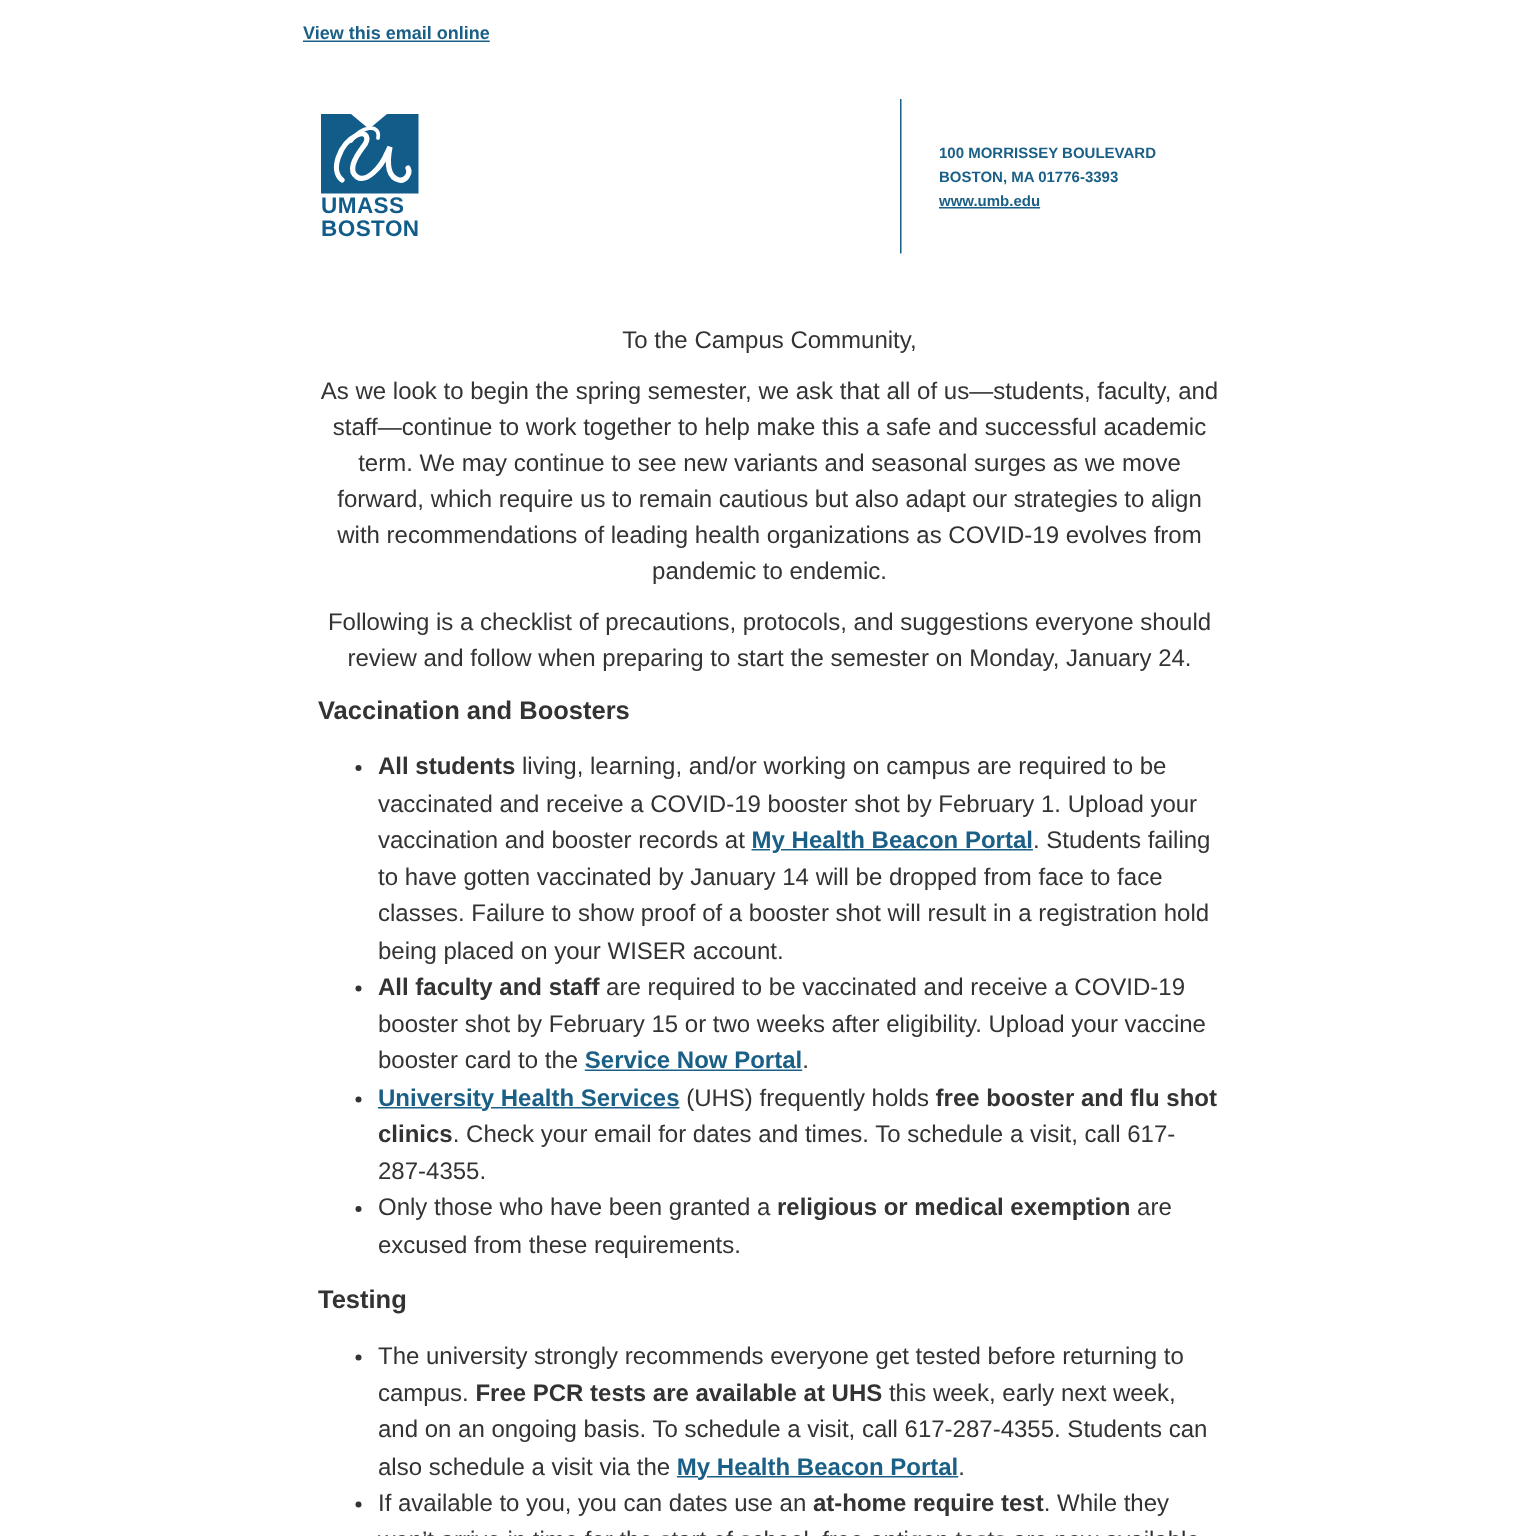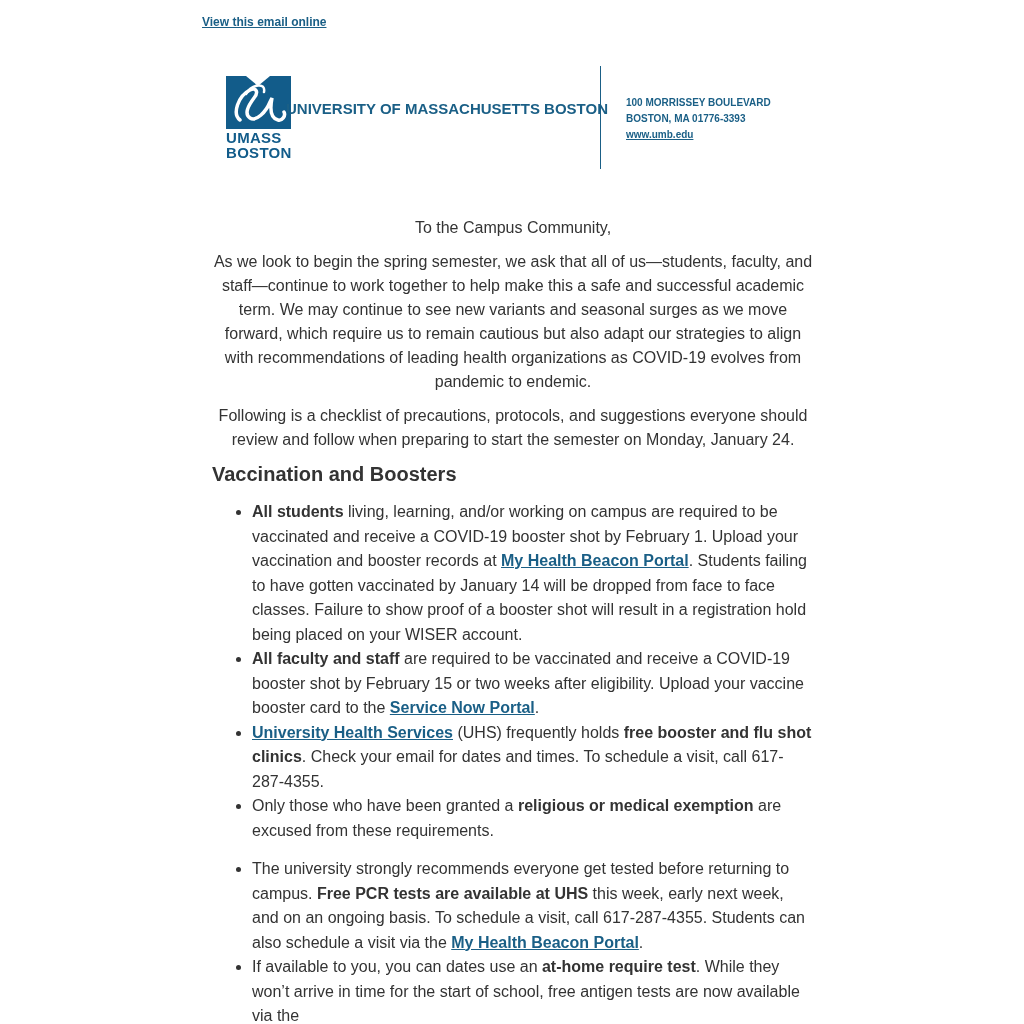--- a/index.html
+++ b/index.html
@@ -1,29 +1,29 @@
 <!DOCTYPE html>
 <html><head>
   <meta charset="utf-8">
   <style>
     html, body { margin: 0; padding: 0; background: #ffffff; }
     body { width: 1024px; height: 1024px; overflow: hidden; position: relative; font-family: "Liberation Sans", sans-serif; color: #333333; }
     .view-online { position: absolute; left: 202px; top: 15px; font-size: 12px; font-weight: bold; color: #1a5f86; text-decoration: underline; }
     .header { position: absolute; left: 210px; top: 66px; width: 600px; height: 104px; }
-    .logo { position: absolute; left: 16px; top: 10px; width: 65px; height: 84px; padding-left: 48px; }
+    .logo { position: absolute; left: 4px; top: 10px; width: 65px; height: 84px; padding-left: 48px; }
     .logo-box { position: absolute; left: 0; top: 0; width: 65px; height: 53px; background: #125c8a; overflow: hidden; }
     .logo-notch { position: absolute; left: 20px; top: 0; width: 0; height: 0; border-left: 12px solid transparent; border-right: 12px solid transparent; border-top: 10px solid #ffffff; }
     .logo-text { position: absolute; left: 0; top: 54px; font-size: 15px; font-weight: bold; color: #125c8a; line-height: 15px; letter-spacing: 0.3px; }
     .univ-name { position: absolute; left: 76px; top: 34px; font-size: 15px; font-weight: bold; color: #1a5f86; white-space: nowrap; }
     .divider { position: absolute; left: 390px; top: 0; width: 1px; height: 103px; background: #1a5f86; }
     .address { position: absolute; left: 416px; top: 29px; font-size: 10px; font-weight: bold; color: #1a5f86; line-height: 16px; }
     .address .web { text-decoration: underline; }
     .content { position: absolute; left: 212px; top: 216px; width: 602px; font-size: 16px; line-height: 24px; color: #333333; }
     .content p { margin: 0 0 10px 0; text-align: center; }
-    .content h3 { margin: 0 0 10px 0; font-size: 20px; font-weight: bold; line-height: 24px; }
+    .content h3 { margin: 0 0 10px 0; font-size: 17px; font-weight: bold; line-height: 24px; }
     .content ul { margin: 0 0 12px 0; padding-left: 40px; }
     .content li { line-height: 24.5px; margin: 0; }
     .content a { color: #1a5f86; font-weight: bold; text-decoration: underline; }
     .content b { font-weight: bold; color: #333; }
     .list1 { margin-top: 14px !important; }
     .list2 { margin-top: 14px !important; }
   </style>
 </head>
 <body>
 
@@ -36,21 +36,20 @@
       <svg width="65" height="53" viewBox="0 0 65 53" style="position:absolute;left:0;top:0;">
         <path d="M14 44 C 6 38, 12 20, 24 14 C 30 11, 33 16, 28 22 C 22 30, 18 38, 24 42 C 30 46, 40 36, 44 26 L 46 22 C 44 32, 44 42, 52 44 C 56 45, 60 40, 58 36" fill="none" stroke="#ffffff" stroke-width="3.5" stroke-linecap="round"></path>
         <path d="M20 18 C 26 8, 40 6, 38 16" fill="none" stroke="#ffffff" stroke-width="2.5" stroke-linecap="round"></path>
       </svg>
     </div>
     <div class="logo-text">
       <div>UMASS</div>
       <div>BOSTON</div>
     </div>
   </div>
-  <div class="univ-name">UNIVERSITY OF MASSACHUSETTS BOSTON</div>
   <div class="divider"></div>
   <div class="address">
     <div>100 MORRISSEY BOULEVARD</div>
     <div>BOSTON, MA 01776-3393</div>
     <div class="web">www.umb.edu</div>
   </div>
 </div>
 
 <div class="content">
   <p>To the Campus Community,</p>
@@ -58,17 +57,18 @@
   <p>Following is a checklist of precautions, protocols, and suggestions everyone should review and follow when preparing to start the semester on Monday, January 24.</p>
 
   <h3>Vaccination and Boosters</h3>
   <ul class="list1">
     <li><b>All students</b><span> living, learning, and/or working on campus are required to be vaccinated and receive a COVID-19 booster shot by February 1. Upload your vaccination and booster records at </span><a>My Health Beacon Portal</a><span>. Students failing to have gotten vaccinated by January 14 will be dropped from face to face classes. Failure to show proof of a booster shot will result in a registration hold being placed on your WISER account.</span></li>
     <li><b>All faculty and staff</b><span> are required to be vaccinated and receive a COVID-19 booster shot by February 15 or two weeks after eligibility. Upload your vaccine booster card to the </span><a>Service Now Portal</a><span>.</span></li>
     <li><a>University Health Services</a><span> (UHS) frequently holds </span><b>free booster and flu shot clinics</b><span>. Check your email for dates and times. To schedule a visit, call 617-287-4355.</span></li>
     <li><span>Only those who have been granted a </span><b>religious or medical exemption</b><span> are excused from these requirements.</span></li>
   </ul>
 
+  <h3>Testing</h3>
   <ul class="list2">
     <li><span>The university strongly recommends everyone get tested before returning to campus. </span><b>Free PCR tests are available at UHS</b><span> this week, early next week, and on an ongoing basis. To schedule a visit, call 617-287-4355. Students can also schedule a visit via the </span><a>My Health Beacon Portal</a><span>.</span></li>
     <li><span>If available to you, you can dates use an </span><b>at-home require test</b><span>. While they won’t arrive in time for the start of school, free antigen tests are now available via the</span></li>
   </ul>
 </div>
 
 </body></html>

